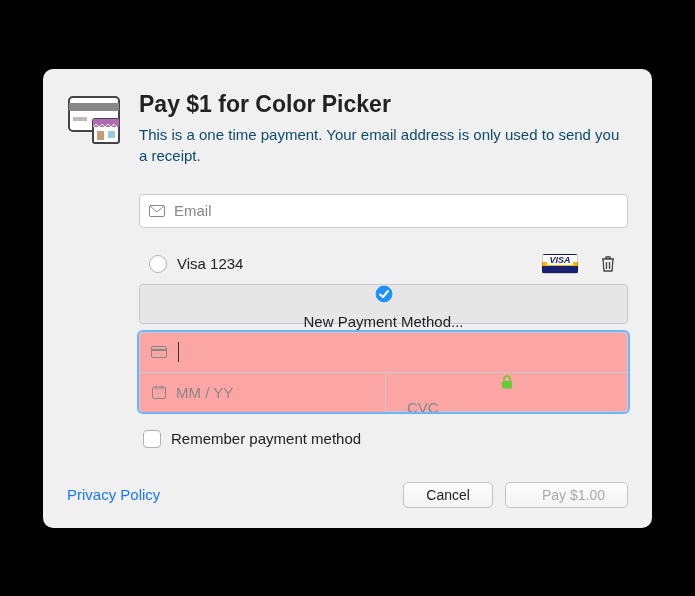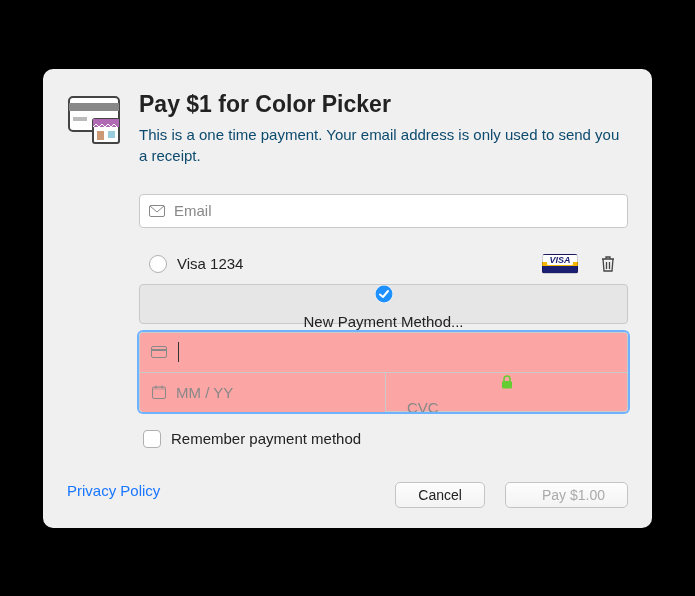--- a/index.html
+++ b/index.html
@@ -193,22 +193,23 @@
     .checkbox {
       width: 18px;
       height: 18px;
       border: 1.5px solid #b0b0b0;
       border-radius: 4px;
       background: #fff;
     }
 
     .footer {
       display: flex;
+      align-items: center;
       margin-top: 34px;
-      gap: 20px;
+      gap: 12px;
     }
     .link {
       color: #1977ff;
       font-size: 15px;
       cursor: pointer;
     }
     .spacer { flex: 1; }
     .btn {
       height: 26px;
       padding: 0 22px;

